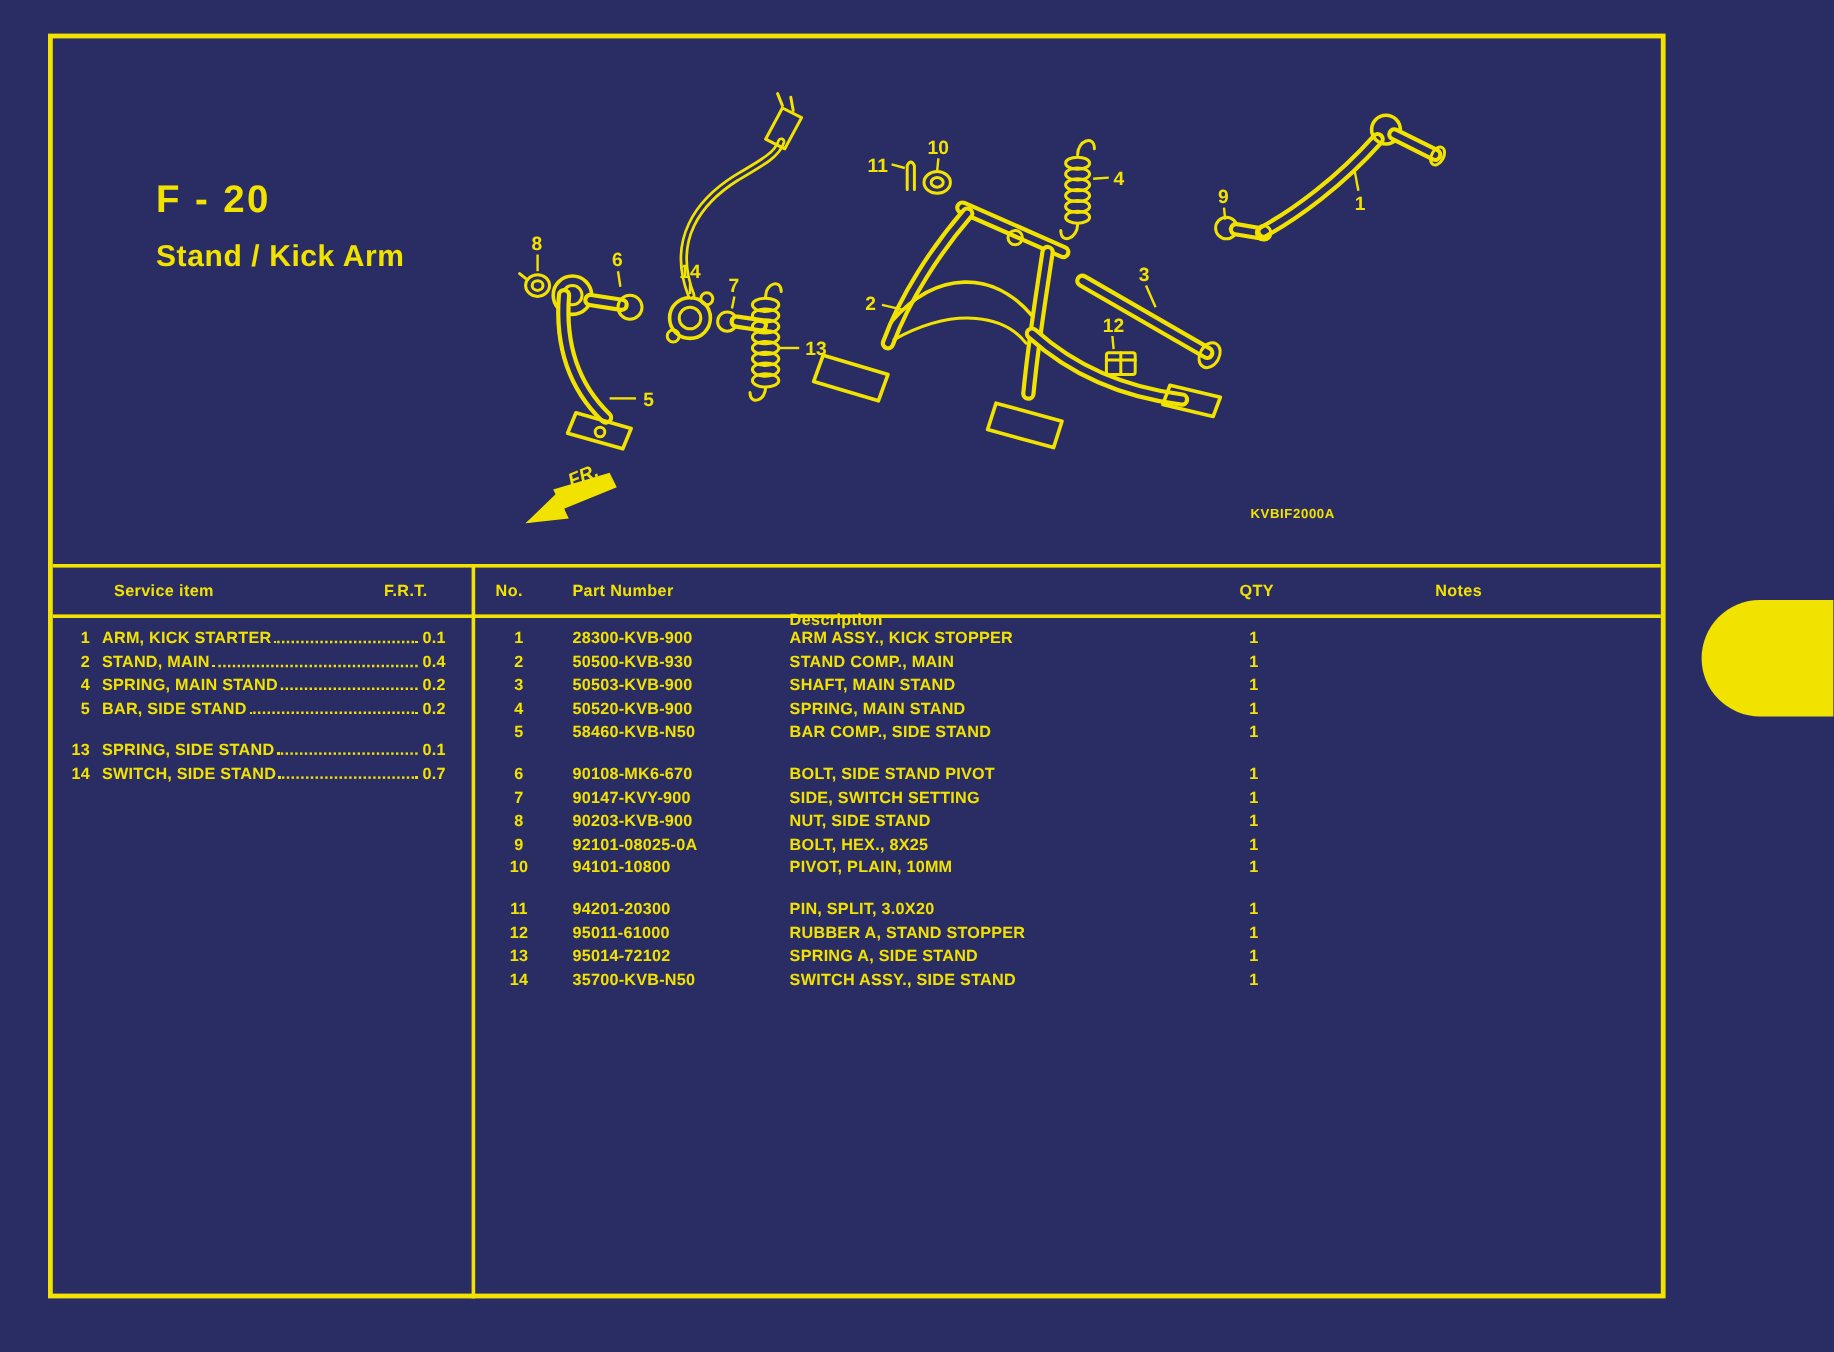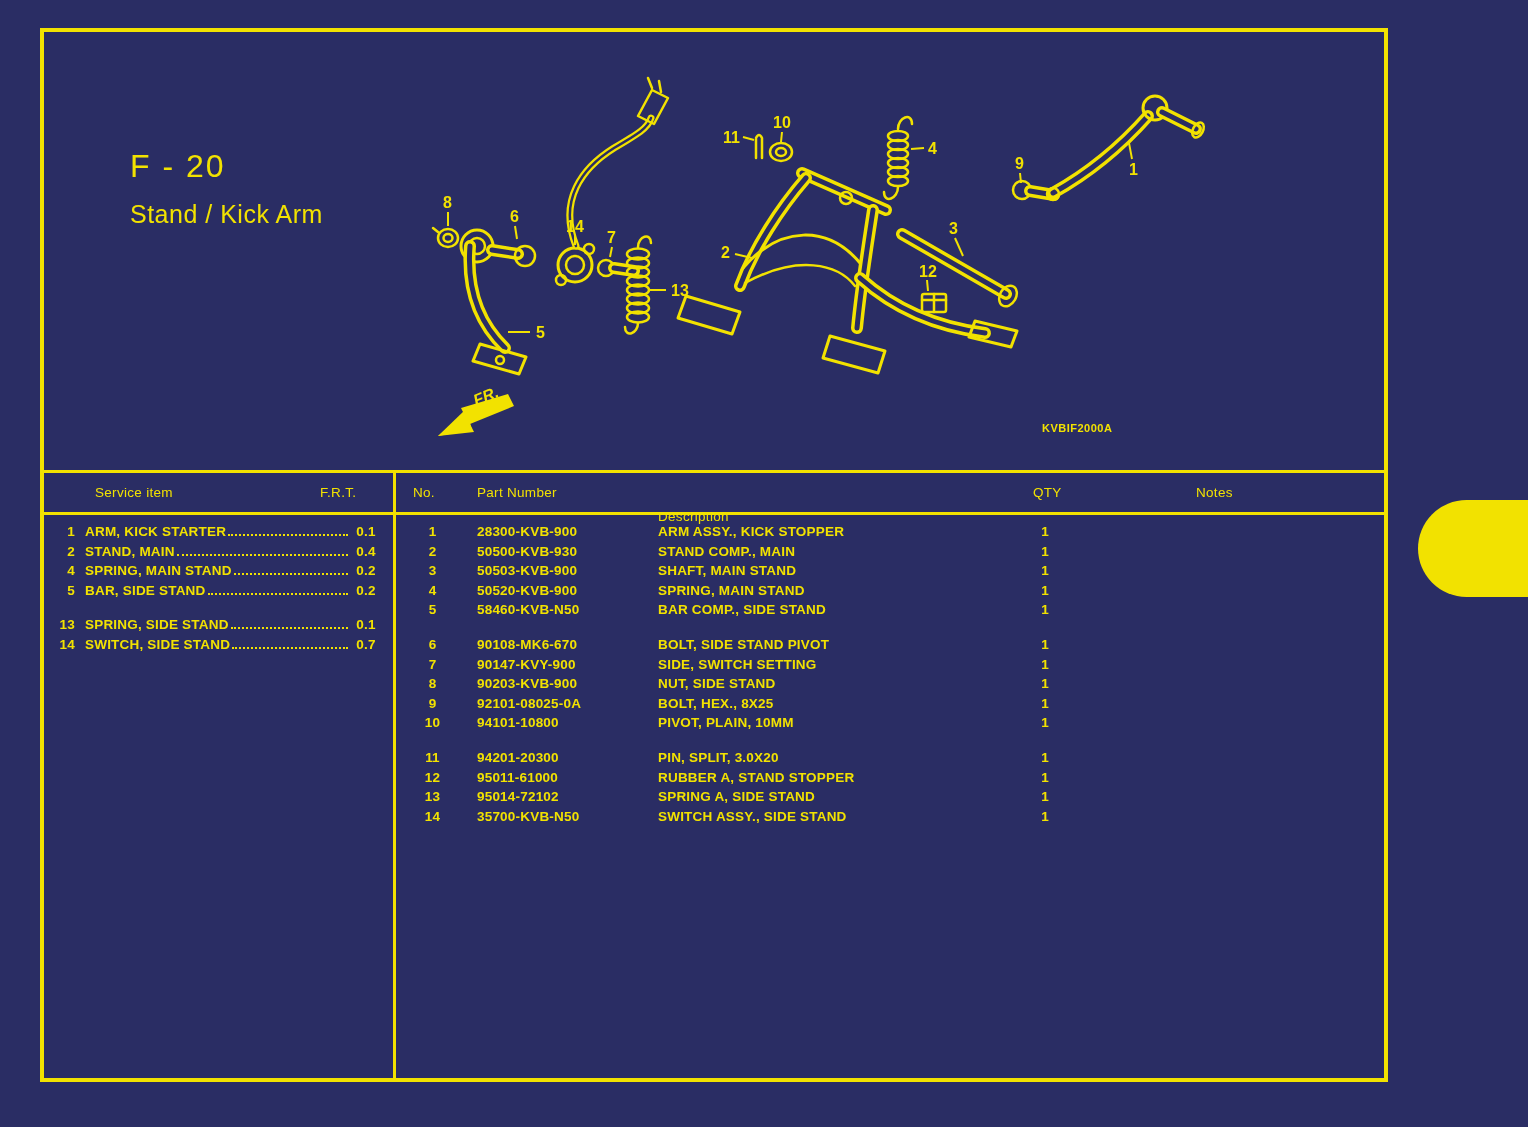--- a/index.html
+++ b/index.html
@@ -11,38 +11,38 @@
     font-family:"Liberation Sans",sans-serif;}
   .page{position:relative;width:1528px;height:1127px;background:var(--navy);color:var(--y)}
 
   .frame{position:absolute;left:40px;top:28px;width:1348px;height:1054px;
     border:4px solid var(--y)}
 
   .hr-top{position:absolute;left:44px;top:470px;width:1340px;height:3px;background:var(--y)}
   .hr-underline{position:absolute;left:44px;top:512px;width:1340px;height:3px;background:var(--y)}
   .v-div{position:absolute;left:393px;top:470px;width:3px;height:612px;background:var(--y)}
 
-  .page-code{position:absolute;left:130px;top:148px;font-size:32px;font-weight:normal;letter-spacing:2px}
-  .page-title{position:absolute;left:130px;top:200px;font-size:25px;font-weight:normal;letter-spacing:.5px}
-
-  .hdr{position:absolute;font-size:13.5px;font-weight:normal;letter-spacing:.3px;white-space:nowrap}
+  .page-code{position:absolute;left:130px;top:148px;font-size:32px;font-weight:bold;letter-spacing:2px}
+  .page-title{position:absolute;left:130px;top:200px;font-size:25px;font-weight:bold;letter-spacing:.5px}
+
+  .hdr{position:absolute;font-size:13.5px;font-weight:bold;letter-spacing:.3px;white-space:nowrap}
   .h-service{left:95px;top:485px}
   .h-frt{left:320px;top:485px}
   .h-no{left:413px;top:485px}
   .h-pn{left:477px;top:485px}
   .h-desc{left:658px;top:509px}
   .h-qty{left:1033px;top:485px}
   .h-notes{left:1196px;top:485px}
 
   .svc-rows{position:absolute;left:58px;top:524px;width:322px}
   .svc-row{display:flex;align-items:baseline;height:19.6px;font-size:13.5px;font-weight:bold;letter-spacing:.2px}
   .svc-row .no{width:27px;text-align:right;padding-right:10px}
   .svc-row .name{white-space:nowrap}
   .svc-row .dots{flex:1;border-bottom:2px dotted var(--y);margin:0 4px 3px 2px;min-width:12px}
-  .svc-row .frt{width:28px;text-align:center}
+  .svc-row .frt{width:28px;text-align:left}
 
   .parts-rows{position:absolute;left:410px;top:524px;width:940px}
   .parts-row{display:grid;grid-template-columns:45px 185px 375px 60px auto;
     height:19.6px;align-items:baseline;font-size:13.5px;font-weight:bold;letter-spacing:.2px}
   .parts-row .no{text-align:center}
   .parts-row .pn{padding-left:22px;white-space:nowrap}
   .parts-row .desc{padding-left:18px;white-space:nowrap}
   .parts-row .qty{text-align:center}
   .parts-row .notes{padding-left:122px;white-space:nowrap}
   .gap-before{margin-top:15px}

